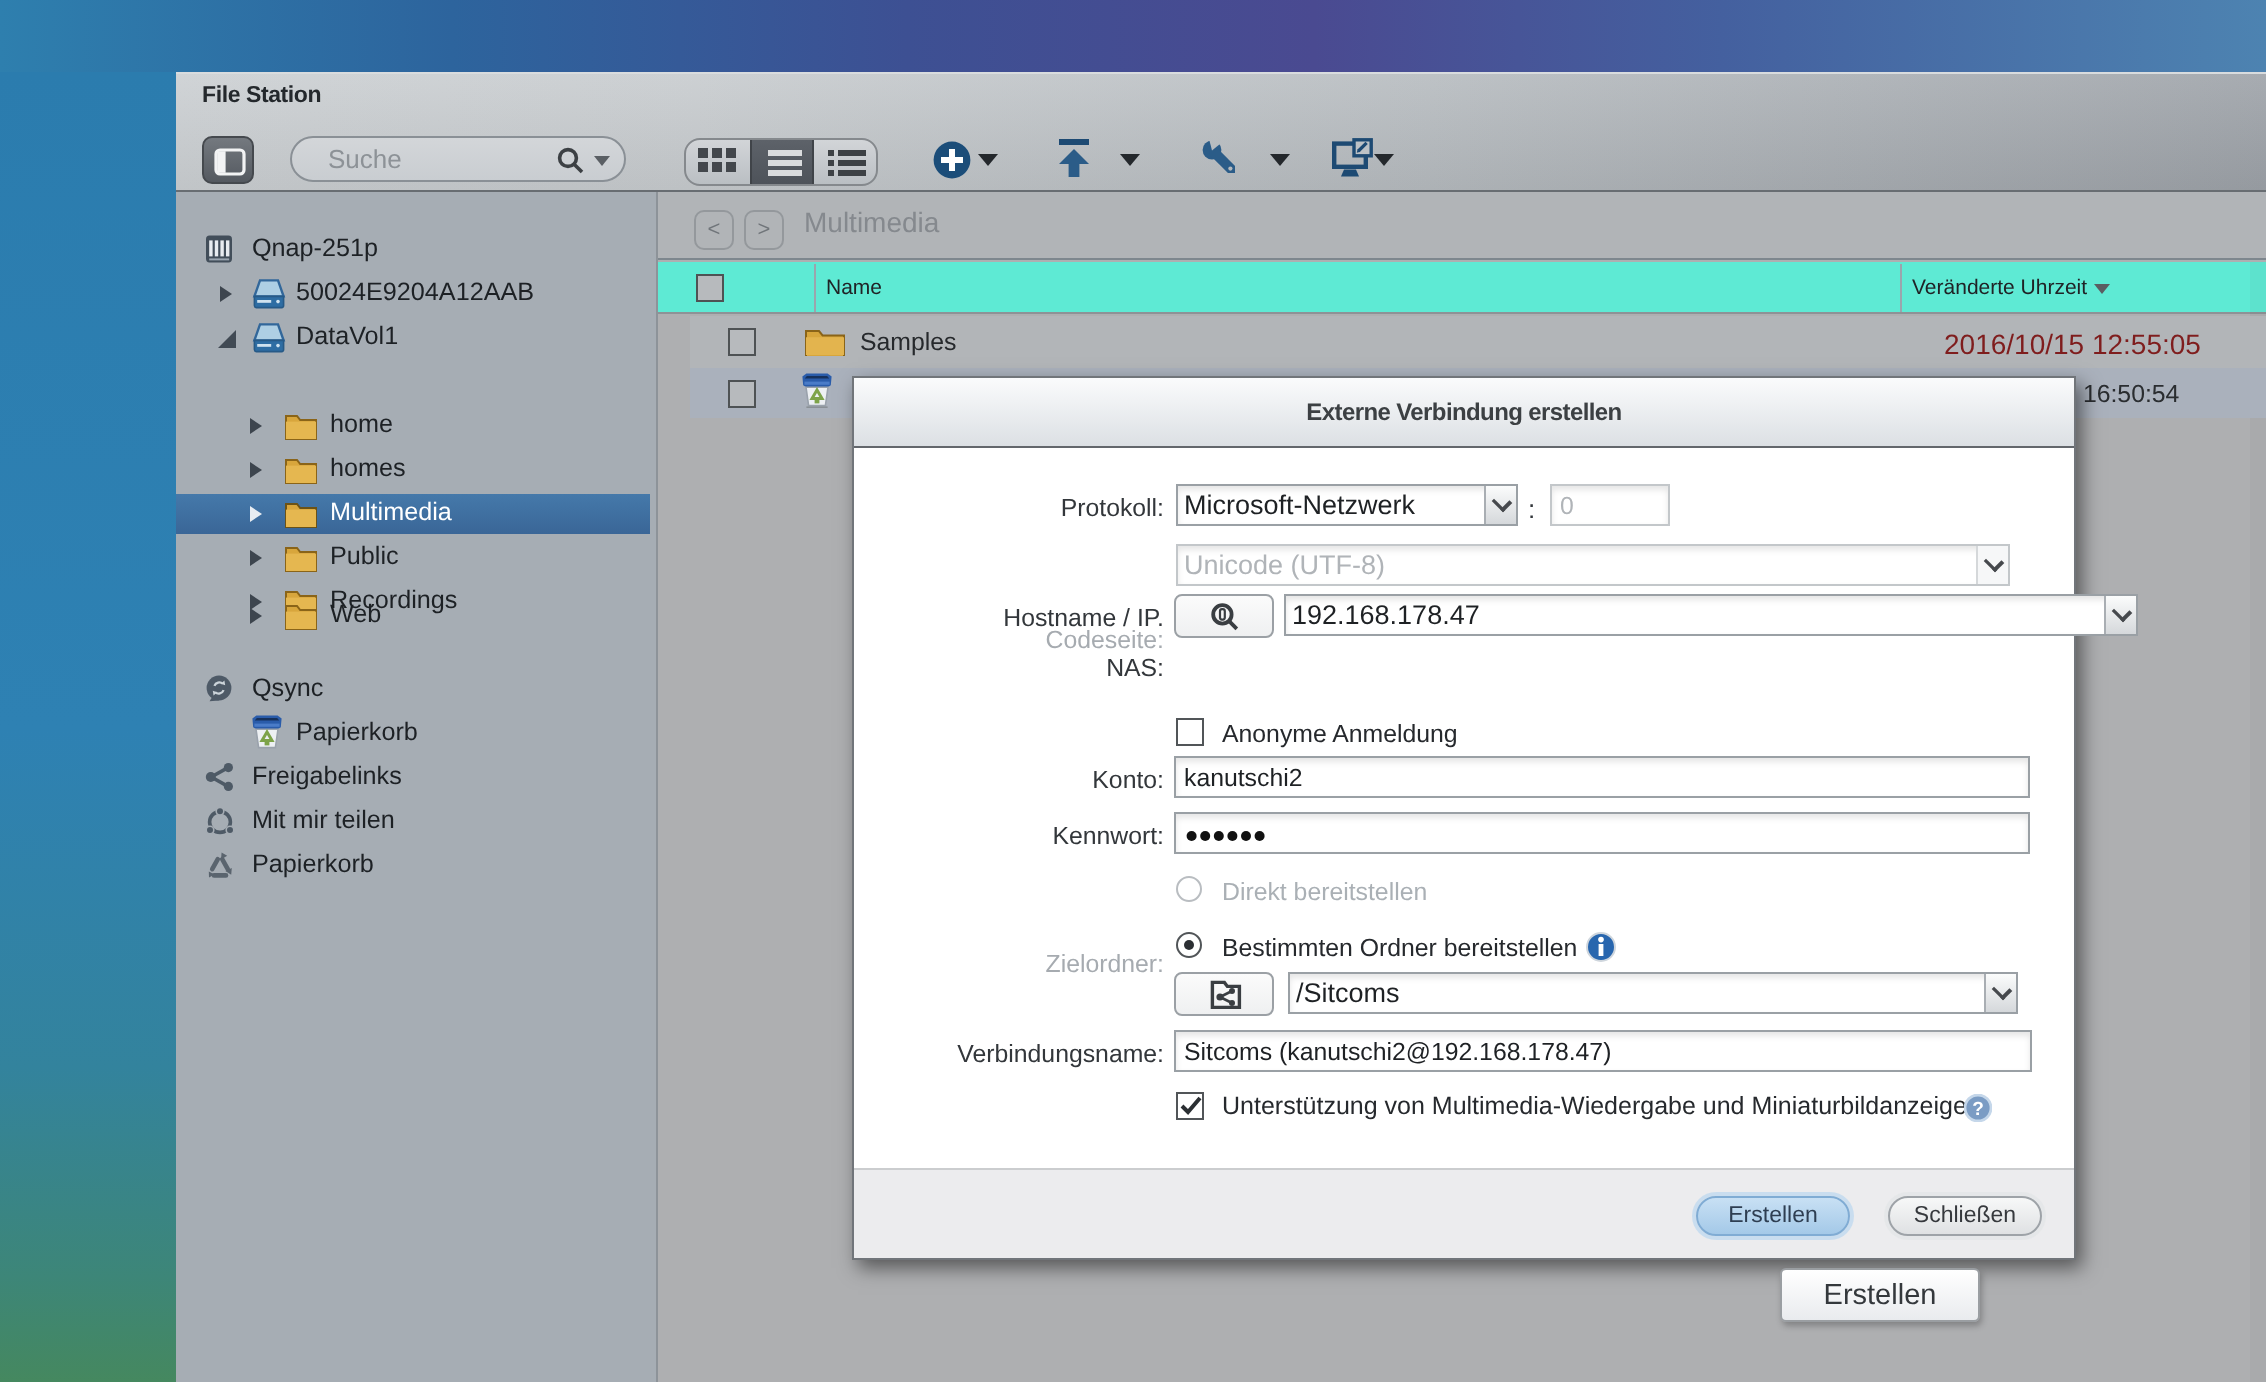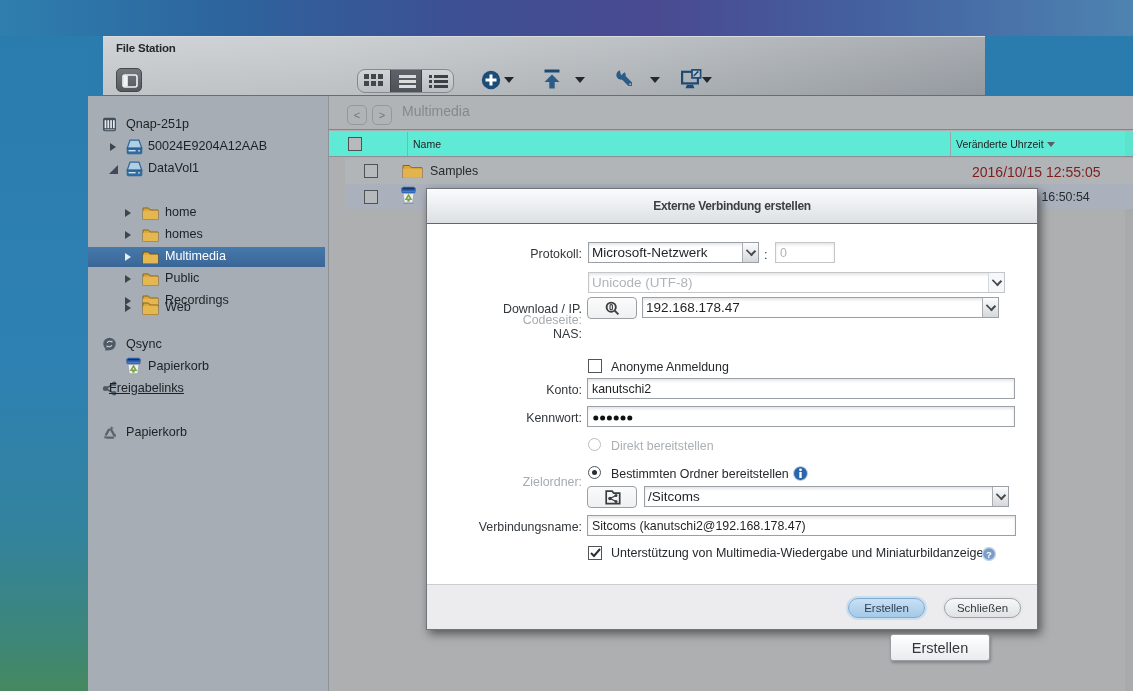--- a/index.html
+++ b/index.html
@@ -3,21 +3,21 @@
 <meta charset="utf-8">
 <style>
 * { margin:0; padding:0; box-sizing:border-box; }
 html,body { width:1133px; height:691px; overflow:hidden; }
 body { font-family:"Liberation Sans", sans-serif; position:relative; background:#2b7cae; }
 #desktop-top { position:absolute; left:0; top:0; width:1133px; height:36px;
   background:linear-gradient(90deg,#2e7fae 0%,#2d649d 20%,#3d5093 40%,#4a4a91 58%,#44609f 76%,#4d83b1 100%); }
 #desktop-left { position:absolute; left:0; top:36px; width:88px; height:655px;
   background:linear-gradient(180deg,#2b7cae 0%,#2e81b3 50%,#33839d 76%,#3d8678 92%,#45885f 100%); }
 #window { position:absolute; left:88px; top:36px; width:1045px; height:655px; }
-#header { position:absolute; left:15px; top:0; width:882px; height:60px;
+#header { position:absolute; left:0; top:0; width:1045px; height:60px;
   background:linear-gradient(rgba(255,255,255,0.10),rgba(0,0,0,0.05)),linear-gradient(90deg,#cbcfd2 0%,#c7cbce 25%,#b6bbbf 60%,#9da2a8 100%);
   border-top:1px solid #d9dcde; border-bottom:1px solid #686d72; }
 #win-title { position:absolute; left:13px; top:5px; font-size:11.5px; font-weight:bold; letter-spacing:-0.2px; color:#24282c; }
 
 #panelbtn { position:absolute; left:13px; top:31px; width:26px; height:24px; border-radius:5px;
   background:linear-gradient(#74797f,#545960); border:1px solid #45494e; }
 #panelbtn svg { position:absolute; left:5px; top:5px; }
 #searchbox { position:absolute; left:57px; top:31px; width:168px; height:23px; border-radius:12px;
   background:linear-gradient(#d3d6d9,#c9cdd1); border:1px solid #8a9096; }
 #searchbox .ph { position:absolute; left:18px; top:3px; font-size:13px; color:#8d9297; }
@@ -91,20 +91,28 @@
 <div id="desktop-left"></div>
 <div id="window">
   <div id="header">
     <div id="win-title">File Station</div>
     <div id="panelbtn">
       <svg width="16" height="14" viewBox="0 0 16 14">
         <rect x="1" y="1" width="14" height="12" rx="2" fill="none" stroke="#f2f3f4" stroke-width="1.6"></rect>
         <rect x="1.6" y="1.6" width="4.2" height="10.8" fill="#f2f3f4"></rect>
       </svg>
     </div>
+    <div id="searchbox">
+      <span class="ph">Suche</span>
+      <svg width="15" height="15" viewBox="0 0 15 15">
+        <circle cx="6" cy="6" r="4.2" fill="none" stroke="#3c4044" stroke-width="1.8"></circle>
+        <line x1="9.2" y1="9.2" x2="13" y2="13" stroke="#3c4044" stroke-width="1.8"></line>
+      </svg>
+      <span class="caret"></span>
+    </div>
     <div id="viewgroup">
       <div class="gridicon" style="left:6px;top:4px;">
         <i style="left:0;top:0"></i>
           <i style="left:7px;top:0"></i>
           <i style="left:14px;top:0"></i>
         <i style="left:0;top:7px"></i>
           <i style="left:7px;top:7px"></i>
           <i style="left:14px;top:7px"></i>
       </div>
       <div class="seg2">
@@ -276,23 +284,32 @@
     </div>
 
     <div class="trow" style="top:283px;">
       <svg style="position:absolute;left:14px;top:2px" width="16" height="15" viewBox="0 0 16 15">
         <line x1="3.6" y1="7.5" x2="12" y2="2.8" stroke="#4e5a66" stroke-width="1.8"></line>
         <line x1="3.6" y1="7.5" x2="12" y2="12.2" stroke="#4e5a66" stroke-width="1.8"></line>
         <circle cx="3.4" cy="7.5" r="2.5" fill="#4e5a66"></circle>
         <circle cx="12.2" cy="2.8" r="2.3" fill="#4e5a66"></circle>
         <circle cx="12.2" cy="12.2" r="2.3" fill="#4e5a66"></circle>
       </svg>
-      <span class="lbl" style="left:21px;text-decoration:underline;">Freigabelinks</span>
-    </div>
-
+      <span class="lbl" style="left:38px;">Freigabelinks</span>
+    </div>
+
+    <div class="trow" style="top:305px;">
+      <svg style="position:absolute;left:14px;top:2px" width="16" height="16" viewBox="0 0 16 16">
+        <circle cx="8" cy="8" r="5.2" fill="none" stroke="#4e5a66" stroke-width="1.8"></circle>
+        <circle cx="8" cy="2.6" r="1.9" fill="#4e5a66" stroke="#a6adb4" stroke-width="0.8"></circle>
+        <circle cx="3" cy="12" r="1.9" fill="#4e5a66" stroke="#a6adb4" stroke-width="0.8"></circle>
+        <circle cx="13" cy="12" r="1.9" fill="#4e5a66" stroke="#a6adb4" stroke-width="0.8"></circle>
+      </svg>
+      <span class="lbl" style="left:38px;">Mit mir teilen</span>
+    </div>
 
     <div class="trow" style="top:327px;">
       <svg style="position:absolute;left:14px;top:2px" width="16" height="16" viewBox="0 0 16 16">
         <g fill="none" stroke="#5a646e" stroke-width="2.3" stroke-linecap="round">
           <path d="M9.1 4.6 L11.9 9.6"></path>
           <path d="M11.0 12.7 L5.0 12.7"></path>
           <path d="M4.1 9.6 L6.9 4.6"></path>
         </g>
         <polygon points="8.8,1.2 11.6,2.9 8.5,4.8" fill="#5a646e"></polygon>
         <polygon points="13.9,9.0 13.6,12.4 10.7,10.5" fill="#5a646e"></polygon>
@@ -356,29 +373,29 @@
   <div class="inp dis" style="left:348px;top:53px;width:60px;">
       <span class="tx">0</span>
     </div>
 
   <div class="dlbl dis" style="left:0;top:88px;">Codeseite:</div>
   <div class="inp dis" style="left:161px;top:83px;width:417px;">
       <span class="ctx">Unicode (UTF-8)</span>
       <span class="trig dis"></span>
     </div>
 
-  <div class="dlbl" style="left:0;top:113px;">Download / IP.</div>
+  <div class="dlbl" style="left:0;top:113px;">Hostname / IP.</div>
   <div style="position:absolute;left:160px;top:108px;width:50px;height:22px;border:1px solid #9ba0a5;border-radius:4px;background:linear-gradient(#fbfbfb,#eff0f1);">
     <svg style="position:absolute;left:17px;top:3px" width="15" height="15" viewBox="0 0 15 15">
       <circle cx="6.2" cy="6.2" r="4.6" fill="none" stroke="#3a3e42" stroke-width="1.9"></circle>
       <rect x="5" y="3.6" width="2.4" height="5.2" rx="1" fill="none" stroke="#3a3e42" stroke-width="1.1"></rect>
       <line x1="9.7" y1="9.7" x2="13.4" y2="13.4" stroke="#3a3e42" stroke-width="1.9"></line>
     </svg>
   </div>
-  <div class="inp" style="left:215px;top:108px;width:357px;">
+  <div class="inp" style="left:215px;top:108px;width:427px;">
       <span class="ctx">192.168.178.47</span>
       <span class="trig"></span>
     </div>
 
   <div class="dlbl" style="left:0;top:138px;">NAS:</div>
 
   <div class="dcb" style="left:161px;top:170px;"></div>
   <div class="dtext" style="left:184px;top:171px;">Anonyme Anmeldung</div>
 
   <div class="dlbl" style="left:0;top:194px;">Konto:</div>

